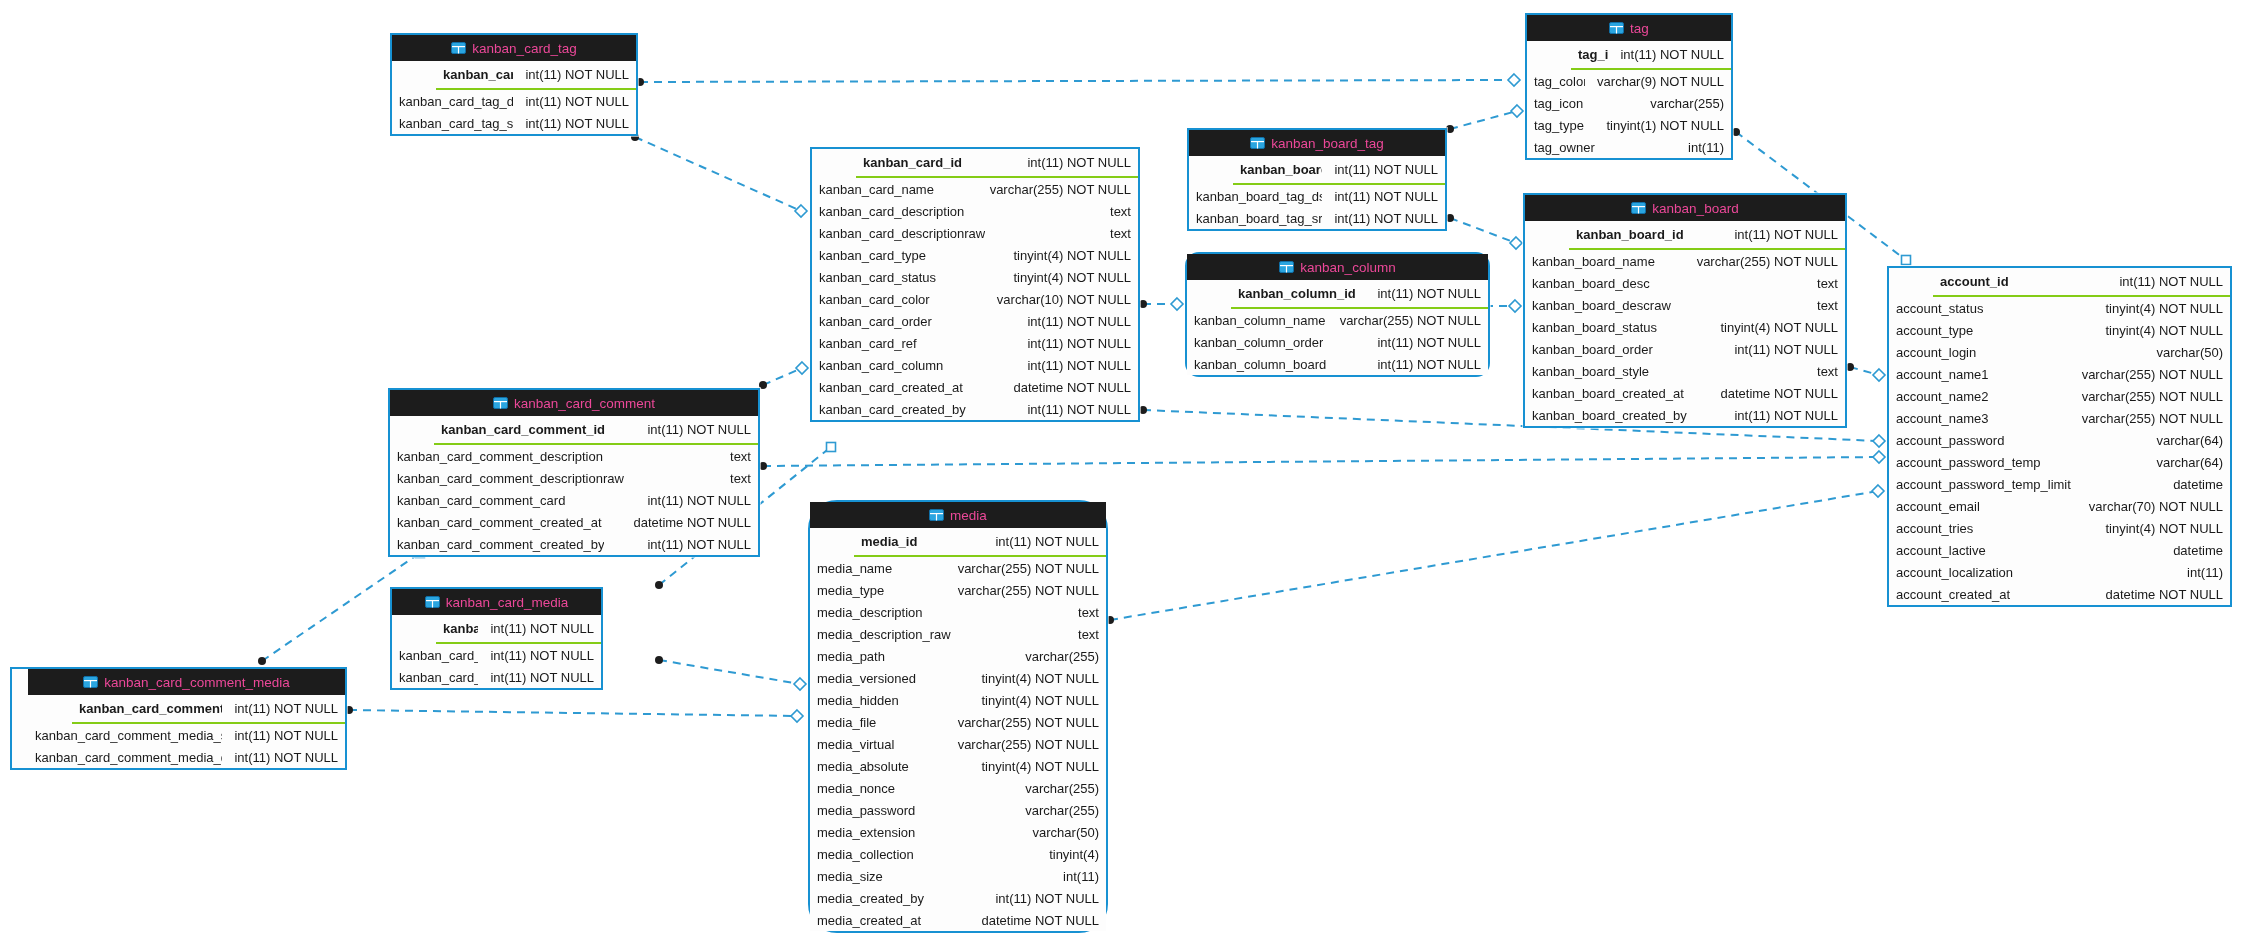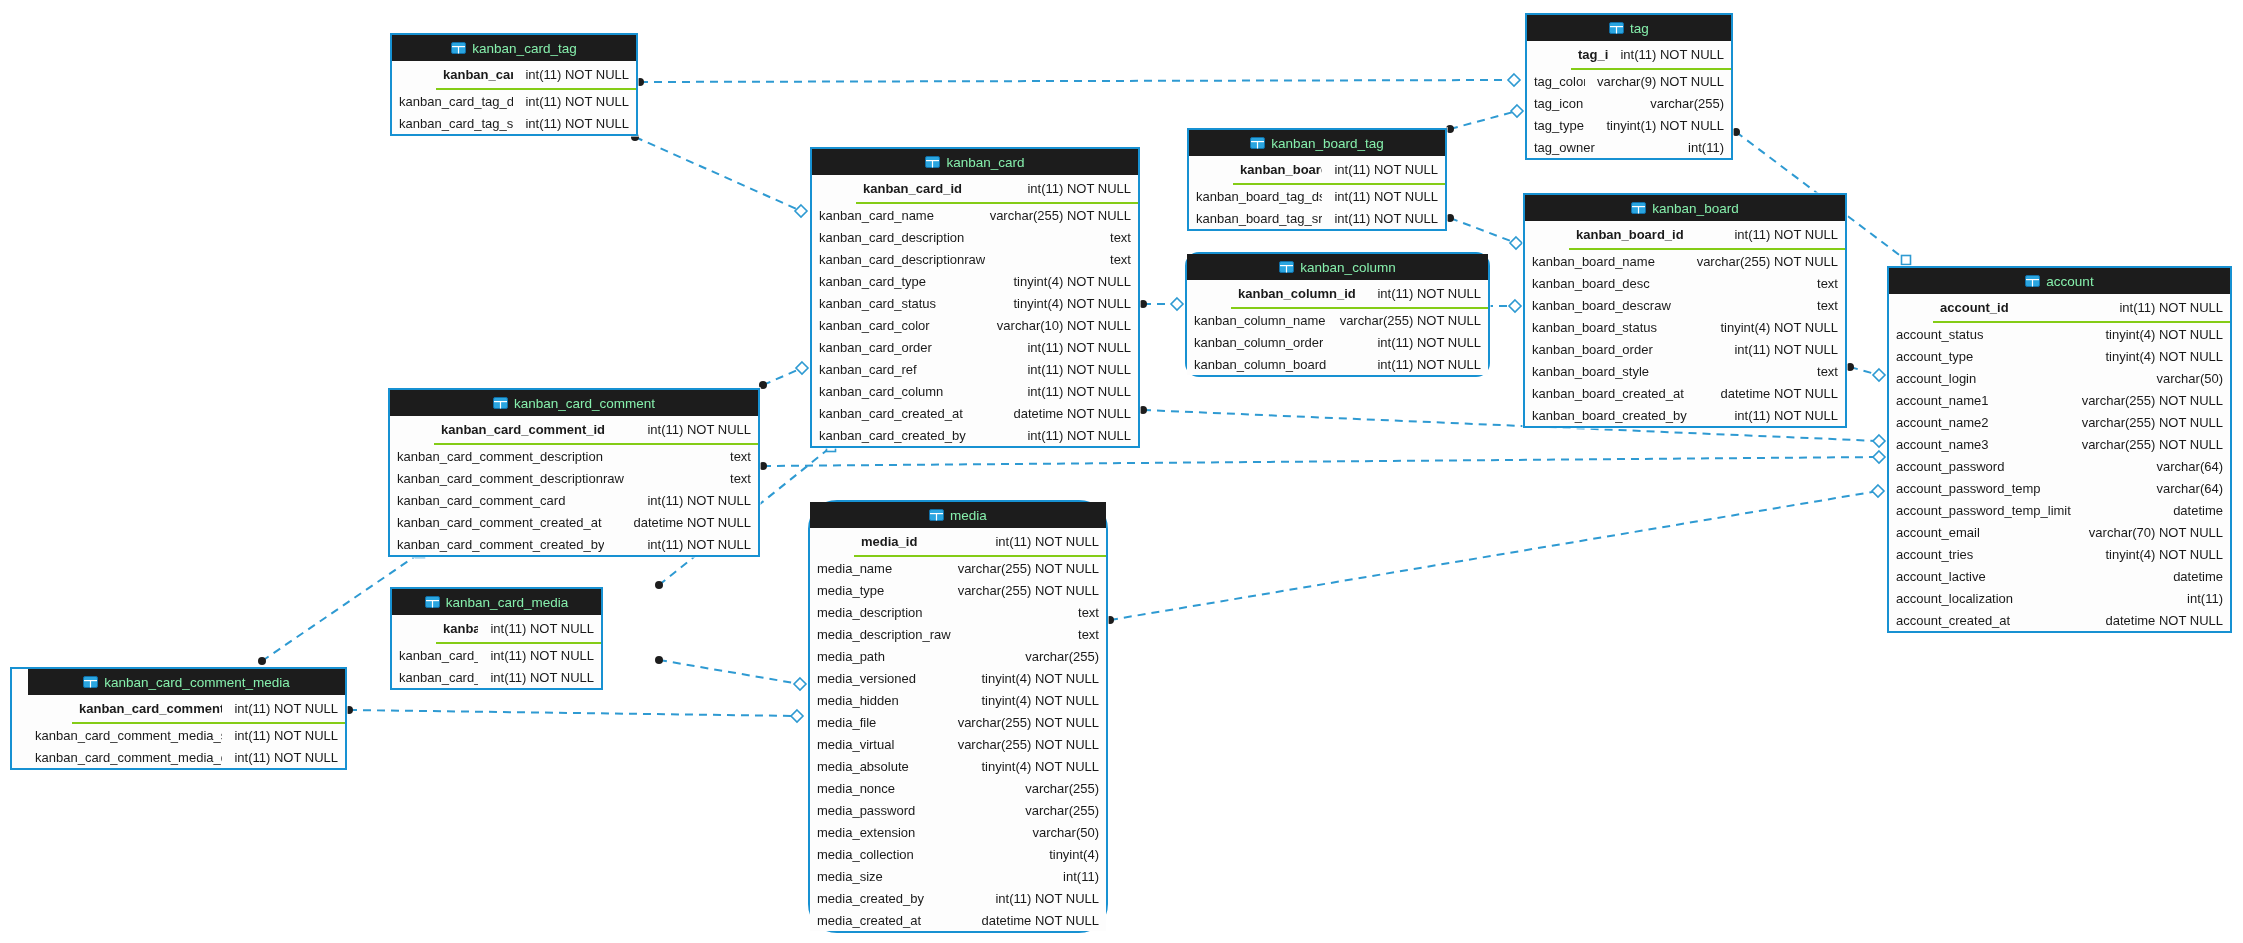--- a/index.html
+++ b/index.html
@@ -8,21 +8,21 @@
     font-family:"Liberation Sans","DejaVu Sans",sans-serif;overflow:hidden;
   }
   #canvas{position:absolute;inset:0;width:2243px;height:943px;}
   #relations{position:absolute;left:0;top:0;pointer-events:none;}
   #relations g{pointer-events:stroke;}
   .db-table{
     position:absolute;background:#fdfdfd;border:2px solid #1791d2;
     box-sizing:border-box;box-shadow:0 0 0 1px rgba(255,255,255,.6);
   }
   .db-table .tbl-header{
-    background:#1c1c1c;color:#86efac;height:26px;display:flex;
+    background:#1c1c1c;color:#ec4899;height:26px;display:flex;
     align-items:center;justify-content:center;gap:6px;font-size:13.5px;
     cursor:move;
   }
   .tbl-icon{display:inline-block;line-height:0;}
   .col-row{
     display:flex;justify-content:space-between;align-items:center;
     height:22px;font-size:13px;color:#1a1a1a;padding:0 7px;background:#fdfdfd;
     white-space:nowrap;
   }
   .col-row.pk{height:27px;border-bottom:2px solid #84cc16;margin-left:44px;}
@@ -137,30 +137,20 @@
         <span class="col-name">kanban_card_tag_dst</span>
         <span class="col-type">int(11) NOT NULL</span>
       </div>
         <div class="col-row">
         <span class="col-name">kanban_card_tag_src</span>
         <span class="col-type">int(11) NOT NULL</span>
       </div>
       </div>
   </div>
     <div class="db-table" style="left: 810px; top: 147px; width: 330px;">
-    <div class="tbl-header">
-      <span class="tbl-icon">
-        <svg width="15" height="12" viewBox="0 0 15 12">
-          <rect x="0.5" y="0.5" width="14" height="11" rx="1.5" fill="#2aa5e0" stroke="#106fa6"></rect>
-          <line x1="1" y1="4.6" x2="14" y2="4.6" stroke="#ffffff" stroke-width="1.2"></line>
-          <line x1="7.5" y1="4.6" x2="7.5" y2="11.5" stroke="#ffffff" stroke-width="1.2"></line>
-        </svg>
-      </span>
-      <span class="tbl-title">kanban_card</span>
-    </div>
     <div class="tbl-body">
 
     <div class="col-row pk">
         <span class="col-name">kanban_card_id</span>
         <span class="col-type">int(11) NOT NULL</span>
       </div>
         <div class="col-row">
         <span class="col-name">kanban_card_name</span>
         <span class="col-type">varchar(255) NOT NULL</span>
       </div>
@@ -524,30 +514,20 @@
         <span class="col-name">tag_type</span>
         <span class="col-type">tinyint(1) NOT NULL</span>
       </div>
         <div class="col-row">
         <span class="col-name">tag_owner</span>
         <span class="col-type">int(11)</span>
       </div>
       </div>
   </div>
     <div class="db-table" style="left: 1887px; top: 266px; width: 345px;">
-    <div class="tbl-header">
-      <span class="tbl-icon">
-        <svg width="15" height="12" viewBox="0 0 15 12">
-          <rect x="0.5" y="0.5" width="14" height="11" rx="1.5" fill="#2aa5e0" stroke="#106fa6"></rect>
-          <line x1="1" y1="4.6" x2="14" y2="4.6" stroke="#ffffff" stroke-width="1.2"></line>
-          <line x1="7.5" y1="4.6" x2="7.5" y2="11.5" stroke="#ffffff" stroke-width="1.2"></line>
-        </svg>
-      </span>
-      <span class="tbl-title">account</span>
-    </div>
     <div class="tbl-body">
 
     <div class="col-row pk">
         <span class="col-name">account_id</span>
         <span class="col-type">int(11) NOT NULL</span>
       </div>
         <div class="col-row">
         <span class="col-name">account_status</span>
         <span class="col-type">tinyint(4) NOT NULL</span>
       </div>

